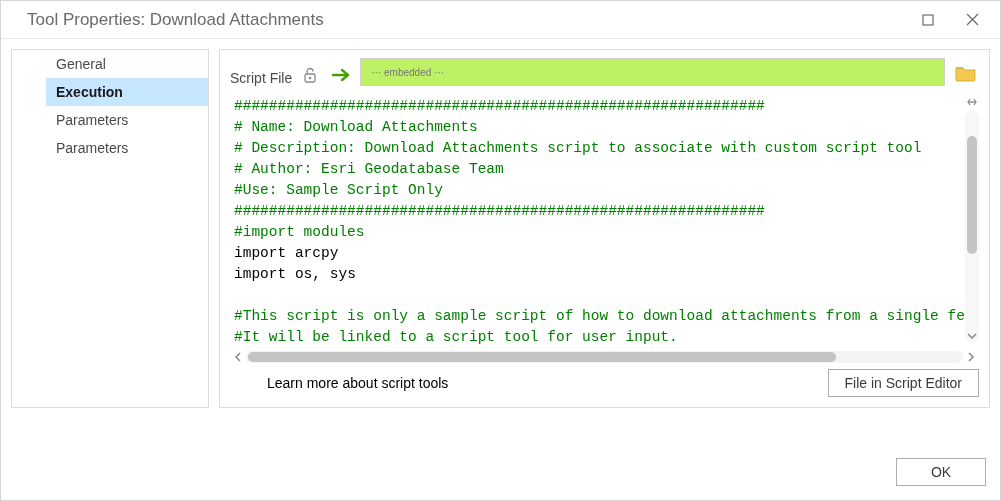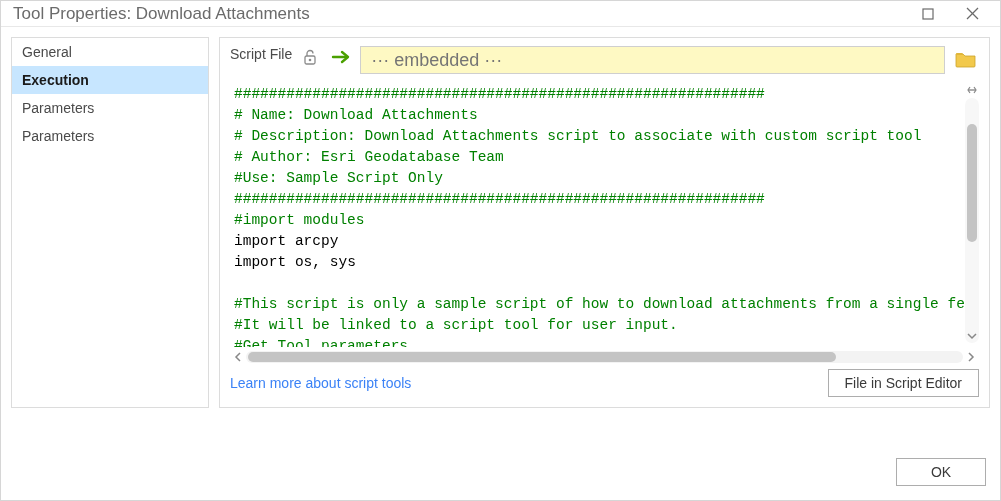--- a/index.html
+++ b/index.html
@@ -12,23 +12,23 @@
     background: #ffffff;
     overflow: hidden;
   }
   .dialog {
     width: 1001px; height: 501px;
     border: 1px solid #d6d6d6;
     display: flex; flex-direction: column;
     background: #fff;
   }
   .titlebar {
-    height: 26px;
+    height: 38px;
     display: flex; align-items: center;
-    padding: 0 6px 0 12px;
+    padding: 0 6px 0 26px;
     border-bottom: 1px solid #e8e8e8;
   }
   .titlebar .title {
     font-size: 17px;
     color: #6b6b6b;
     flex: 1;
   }
   .winbtn {
     width: 44px; height: 30px;
     display: flex; align-items: center; justify-content: center;
@@ -40,62 +40,62 @@
     flex: 1;
     display: flex;
     padding: 10px 10px 6px 10px;
     gap: 10px;
     min-height: 0;
   }
   .sidebar {
     width: 198px;
     border: 1px solid #dcdcdc;
     background: #fff;
-    display: flex; flex-direction: column;
+    display: flex; flex-direction: column; padding-left: 34px;
   }
   .side-item {
     padding: 6px 10px;
     cursor: pointer;
     color: #4a4a4a;
   }
   .side-item.selected {
     background: #c7e6ff;
     font-weight: 600;
     color: #1a1a1a;
   }
   .main {
     flex: 1;
     border: 1px solid #dcdcdc;
     display: flex; flex-direction: column;
     min-width: 0;
   }
   .toolbar {
-    display: flex; align-items: flex-start;
+    display: flex; align-items: flex-end;
     gap: 8px;
     padding: 8px 10px 10px 10px;
   }
   .toolbar-label {
     color: #4a4a4a;
   }
   .icon-btn {
     width: 22px; height: 22px;
     display: flex; align-items: center; justify-content: center;
     cursor: pointer;
     color: #6b6b6b;
   }
   .path-input {
     flex: 1;
     height: 28px;
     border: 1px solid #cfcfcf;
     padding: 0 10px;
     color: #7a7a7a;
-    font-size: 18px;
+    font-size: 10px;
     font-family: inherit;
     outline: none;
-    background: #fef9c3;
+    background: #bef264;
   }
   .folder-btn {
     width: 26px; height: 26px;
     display: flex; align-items: center; justify-content: center;
     cursor: pointer;
   }
   .code-wrap {
     flex: 1;
     margin: 0 10px;
     border-top: none;
@@ -167,23 +167,24 @@
   }
   .hscroll .hthumb {
     position:absolute; top:1px; left:2px; height:10px; width: 82%;
     background:#c4c4c4; border-radius:5px; cursor:pointer;
   }
   .bottom-row {
     display:flex; align-items:center; justify-content: space-between;
     padding: 2px 10px 10px 10px;
   }
   .link {
-    color: #3b82f6;
+    color: #000000;
     text-decoration: none;
     cursor: pointer;
+    margin-left: 37px;
   }
   .btn {
     height: 28px;
     border: 1px solid #adadad;
     background: #fff;
     padding: 0 16px;
     font-family: inherit;
     font-size: 14px;
     color: #3a3a3a;
     cursor: pointer;

